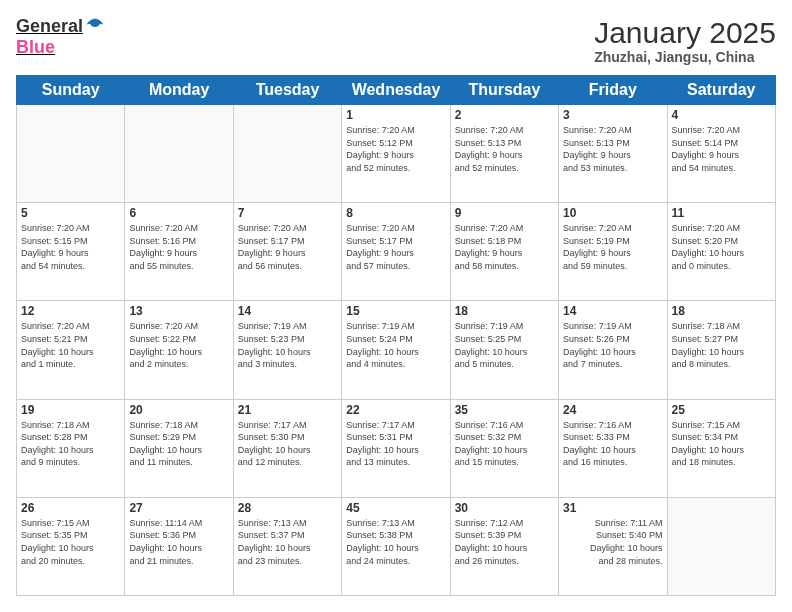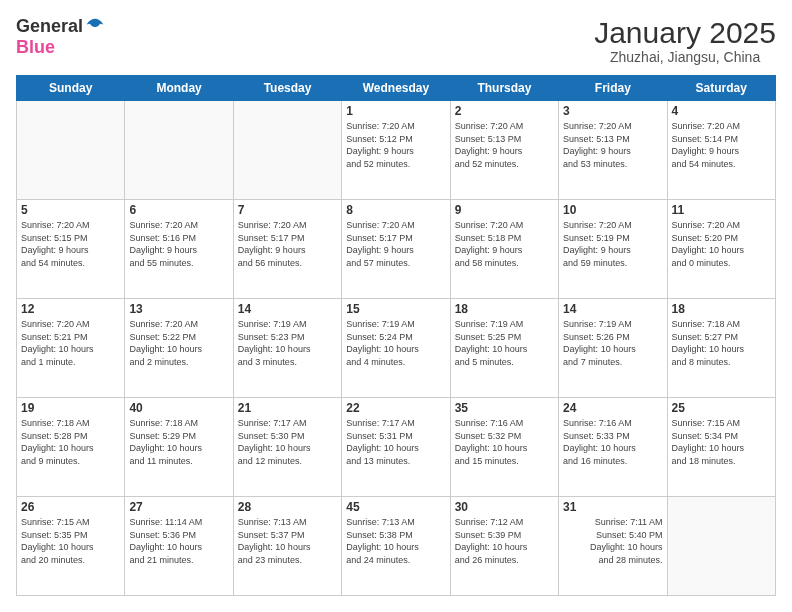--- a/index.html
+++ b/index.html
@@ -19,54 +19,56 @@
     }
     .header {
       display: flex;
       justify-content: space-between;
       align-items: flex-start;
       margin-bottom: 10px;
     }
     .logo {
       display: flex;
       align-items: center;
+      text-decoration: underline;
     }
     .logo-general { color: #333; }
     .logo-blue { color: #ec4899; }
     .logo-icon {
       width: 20px;
       height: 20px;
       margin-left: 2px;
     }
     .title-block {
-      text-align: center;
+      text-align: left;
     }
     .month-title {
       font-size: 30px;
       font-weight: 300;
       color: #333;
       line-height: 1.1;
     }
     .location {
       font-size: 14px;
       color: #555;
+      font-weight: bold;
     }
     .calendar {
       flex: 1;
       border: 1px solid #ccc;
       border-collapse: collapse;
       width: 100%;
       table-layout: fixed;
     }
     .calendar th {
       background-color: #1a6fb5;
       color: #fff;
       text-align: center;
       padding: 5px 2px;
-      font-size: 12px;
+      font-size: 16px;
       font-weight: bold;
       border: 1px solid #1a6fb5;
     }
     .calendar td {
       vertical-align: top;
       border: 1px solid #ccc;
       padding: 3px 4px;
       font-size: 9.5px;
       color: #333;
       background: #fff;
@@ -259,21 +261,21 @@
         </tr>
         <tr>
           <td>
             <span class="day-number">19</span>
             <div class="day-info" style="white-space: pre-line;">Sunrise: 7:18 AM
 Sunset: 5:28 PM
 Daylight: 10 hours
 and 9 minutes.</div>
           </td>
           <td>
-            <span class="day-number">40</span>
+            <span class="day-number">20</span>
             <div class="day-info" style="white-space: pre-line;">Sunrise: 7:18 AM
 Sunset: 5:29 PM
 Daylight: 10 hours
 and 11 minutes.</div>
           </td>
           <td>
             <span class="day-number">21</span>
             <div class="day-info" style="white-space: pre-line;">Sunrise: 7:17 AM
 Sunset: 5:30 PM
 Daylight: 10 hours

